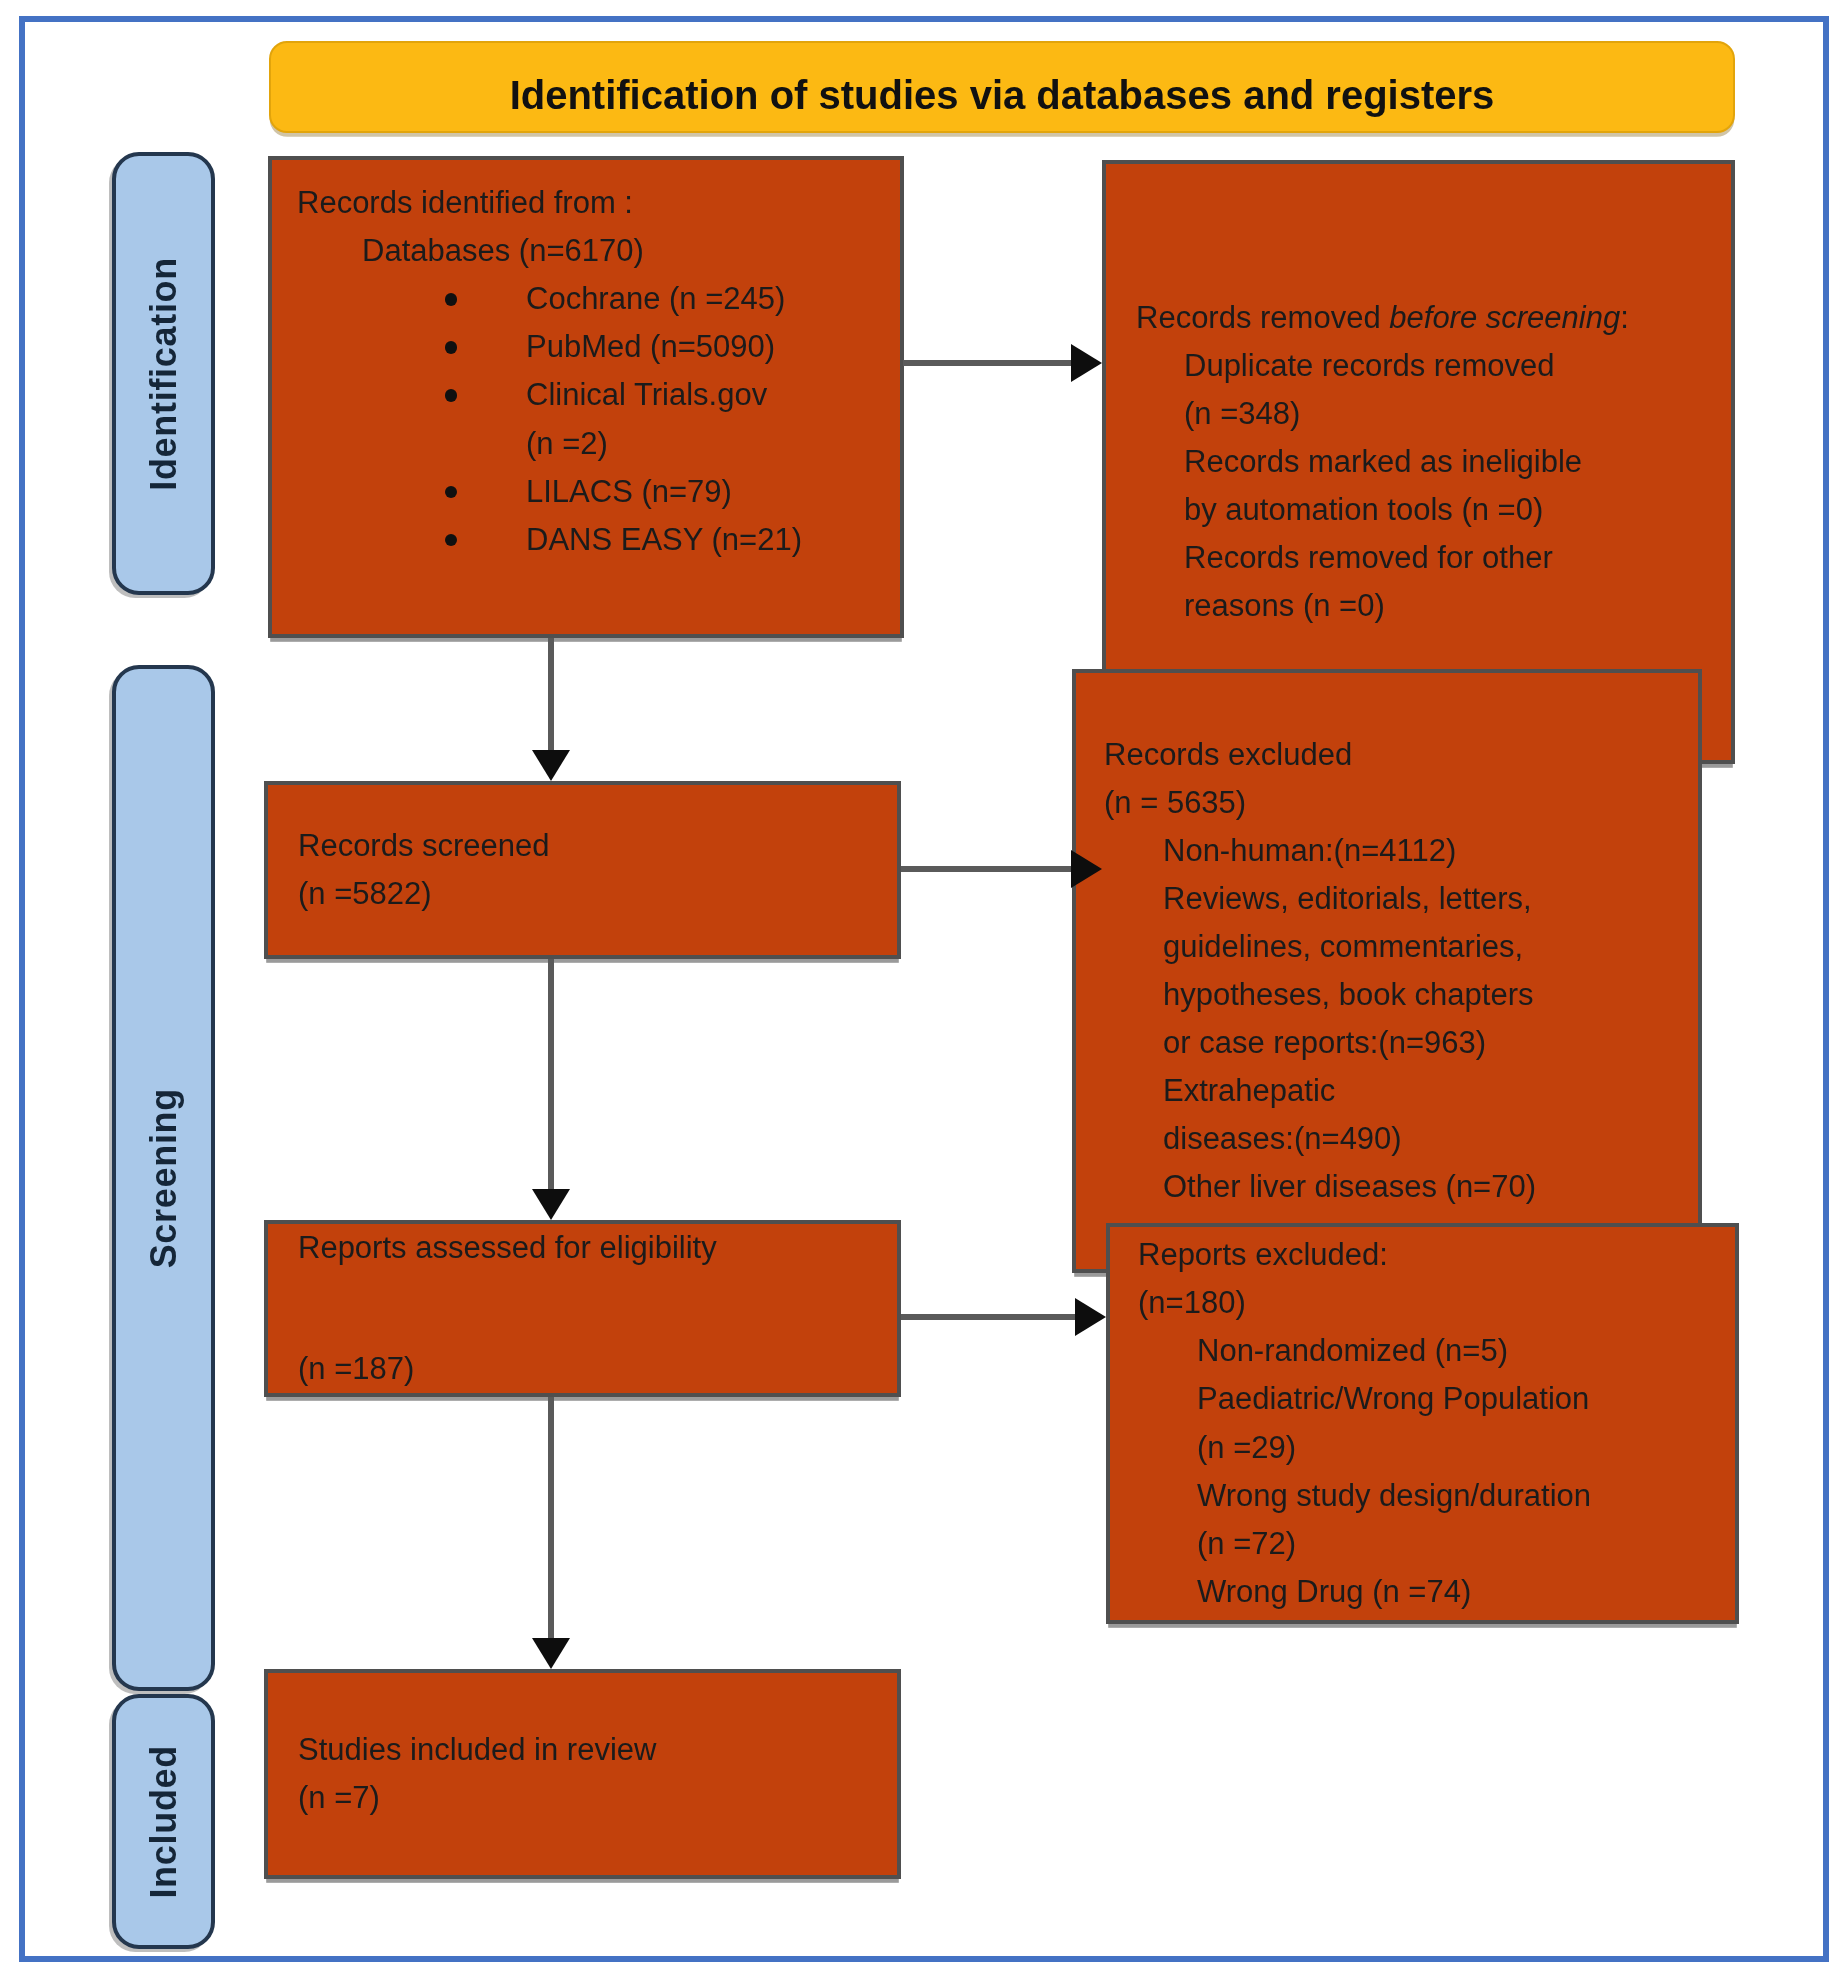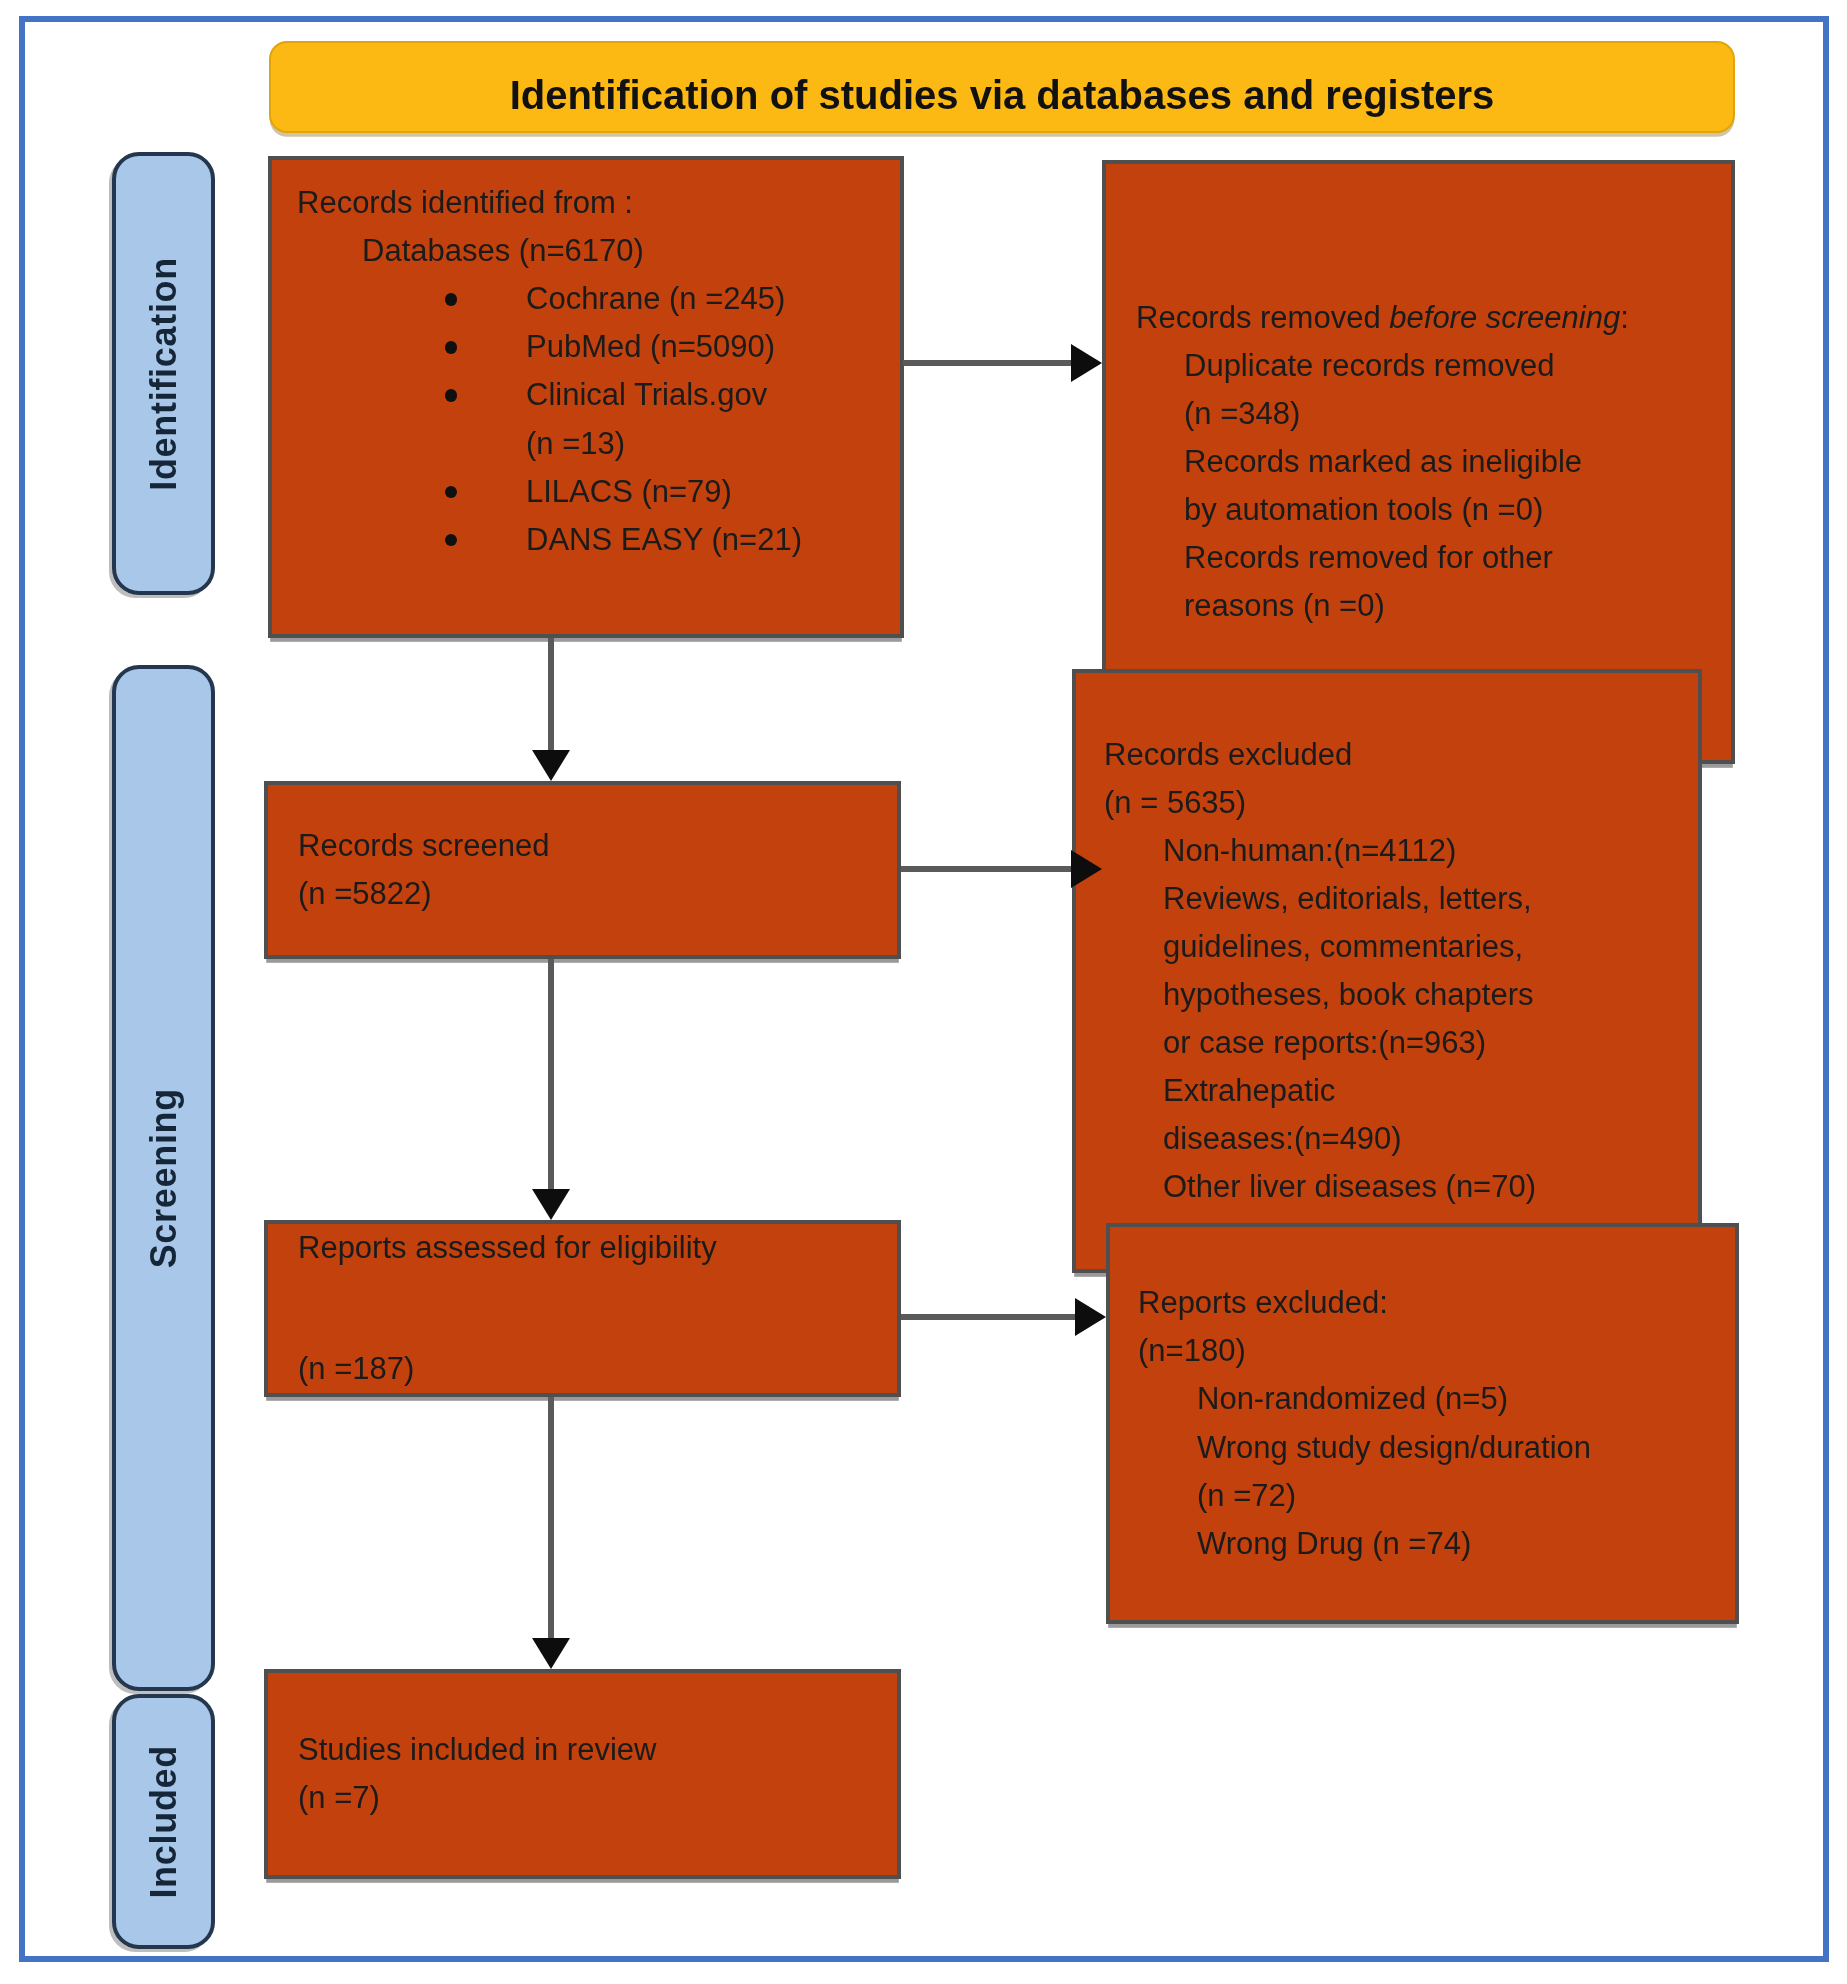--- a/index.html
+++ b/index.html
@@ -62,21 +62,21 @@
     <span>Included</span>
   </div>
 
   <div class="box box-identified">
     <div>Records identified from :</div>
     <div class="indent1">Databases (n=6170)</div>
     <ul class="srcs">
       <li>Cochrane (n =245)</li>
       <li>PubMed (n=5090)</li>
       <li>Clinical Trials.gov
-(n =13)</li>
+(n =2)</li>
       <li>LILACS (n=79)</li>
       <li>DANS EASY (n=21)</li>
     </ul>
   </div>
 
   <div class="box box-removed">
     <div><span>Records removed </span><span class="em">before screening</span><span>:</span></div>
     <div class="sub">Duplicate records removed
 (n =348)</div>
     <div class="sub">Records marked as ineligible
@@ -105,20 +105,22 @@
 
   <div class="box box-assessed">
     <div>Reports assessed for eligibility</div>
     <div>(n =187)</div>
   </div>
 
   <div class="box box-excluded-reports">
     <div>Reports excluded:</div>
     <div>(n=180)</div>
     <div class="sub">Non-randomized (n=5)</div>
+    <div class="sub">Paediatric/Wrong Population
+(n =29)</div>
     <div class="sub">Wrong study design/duration
 (n =72)</div>
     <div class="sub">Wrong Drug (n =74)</div>
   </div>
 
   <div class="box box-included">
     <div>Studies included in review</div>
     <div>(n =7)</div>
   </div>
 

